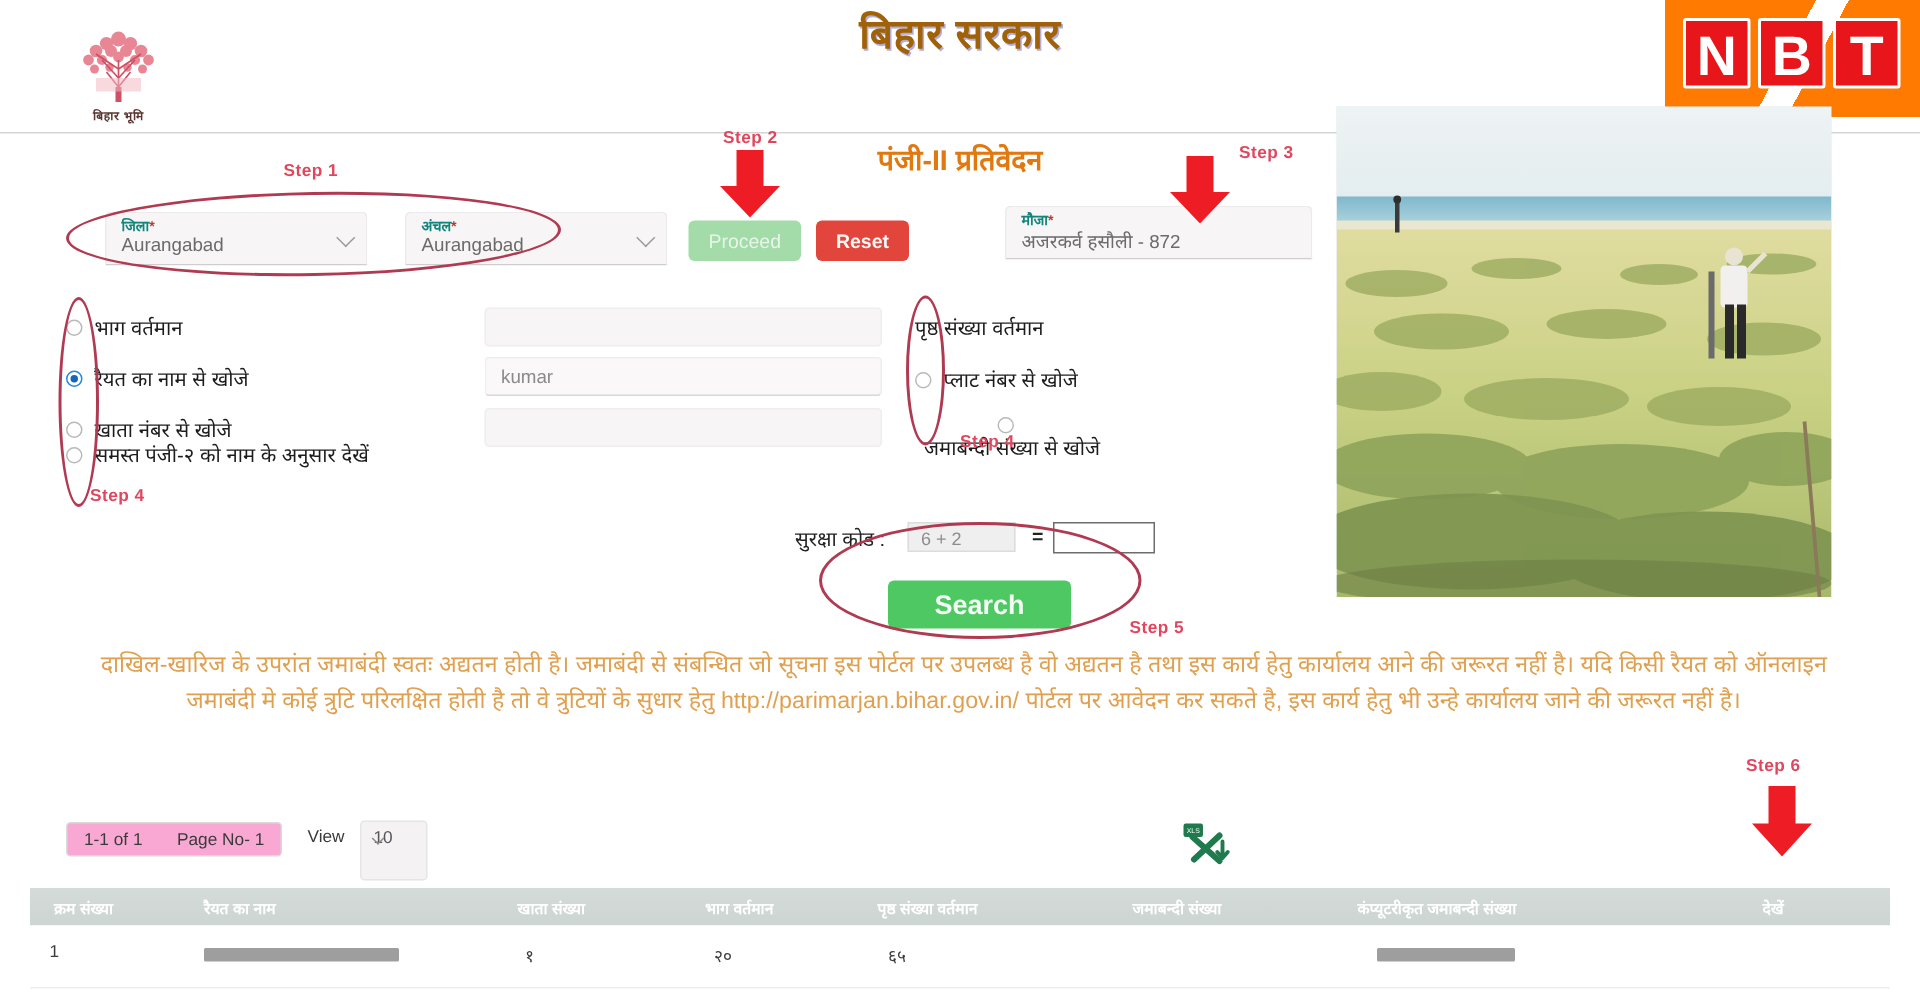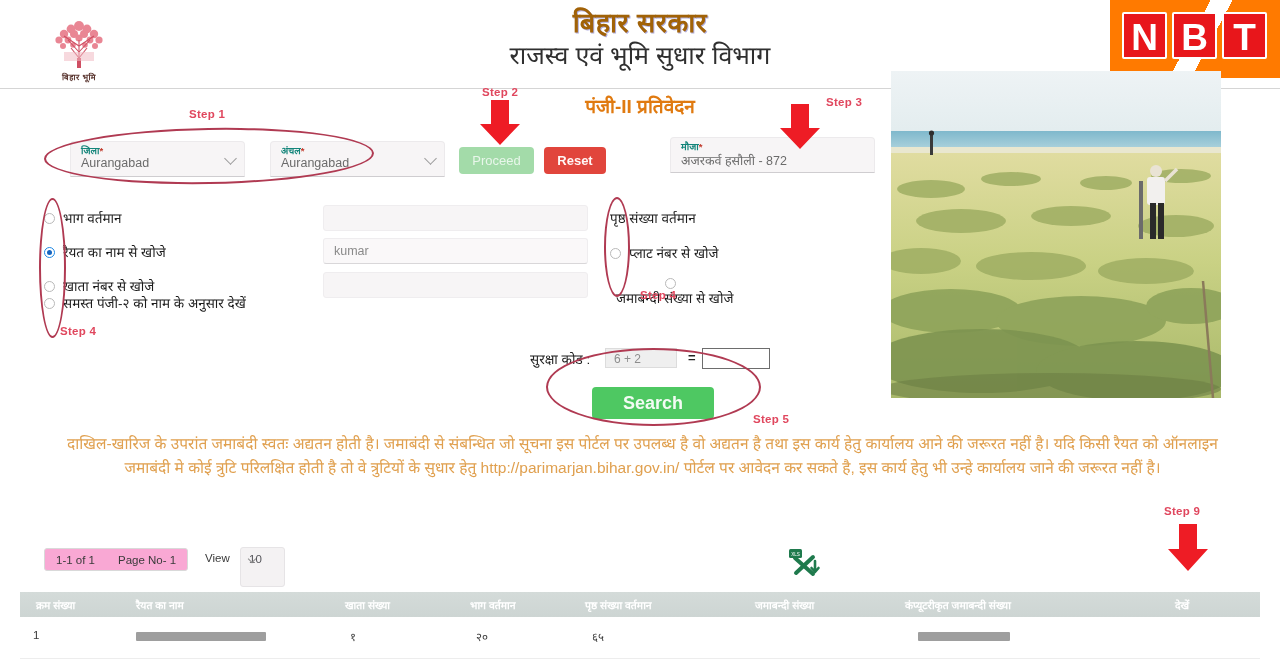--- a/index.html
+++ b/index.html
@@ -169,21 +169,20 @@
             <path d="M35 42 L43 32"></path>
         </g>
         <rect x="33" y="42" width="4" height="10" fill="#cf4f63"></rect>
         <rect x="20" y="36" width="30" height="9" fill="#f0b9c2" opacity="0.55"></rect>
       </svg>
       <div class="logo-text">बिहार भूमि</div>
     </div>
 
     <div class="gov-title">
       <div class="gov-line1">बिहार सरकार</div>
-      <div class="gov-line2">राजस्व एवं भूमि सुधार विभाग</div>
     </div>
 
     <div class="nbt">
       <div class="nbt-bg"></div>
       <div class="nbt-letters">
         <span>N</span>
         <span>B</span>
         <span>T</span>
       </div>
     </div>
@@ -385,18 +384,18 @@
 
   <div class="ellipse" style="left:39px; top:198px; width:27px; height:140px"></div>
   <div class="step-lbl" style="left:60px; top:325px">Step 4</div>
 
   <div class="ellipse" style="left:604px; top:197px; width:26px; height:100px"></div>
   <div class="step-lbl" style="left:640px; top:289px">Step 4</div>
 
   <div class="ellipse" style="left:546px; top:348px; width:215px; height:78px"></div>
   <div class="step-lbl" style="left:753px; top:413px">Step 5</div>
 
-  <div class="step-lbl" style="left:1164px; top:505px">Step 9</div>
+  <div class="step-lbl" style="left:1164px; top:505px">Step 6</div>
   <svg class="arrow" style="left:1166px; top:524px; width:44px; height:47px" viewBox="0 0 44 47">
     <path d="M13 0 H31 V25 H42 L22 47 L2 25 H13 Z" fill="#ee1c25"></path>
   </svg>
 
 </div>
 
 </body></html>

